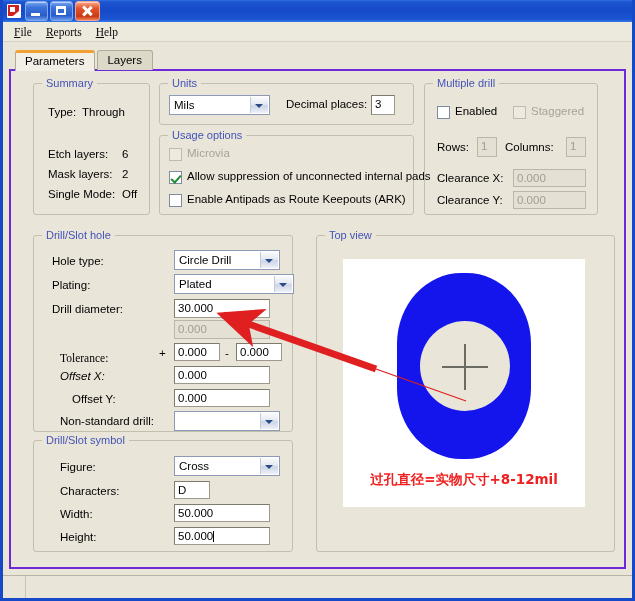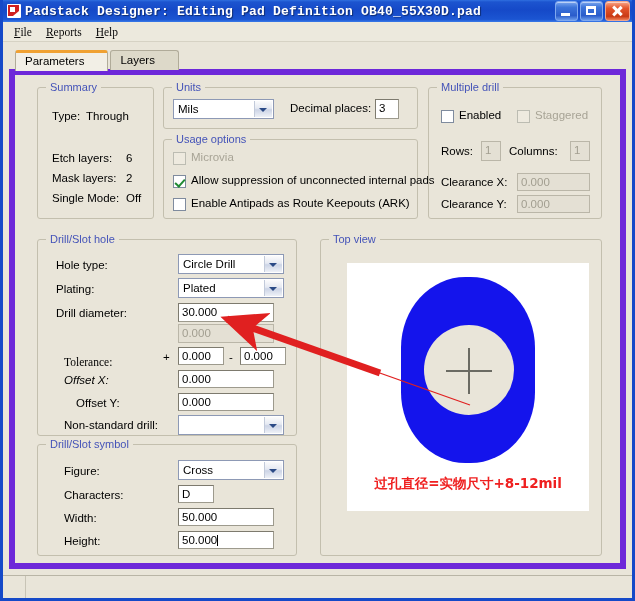--- a/index.html
+++ b/index.html
@@ -73,33 +73,33 @@
     font-size:11.5px;color:#0a0a0a;padding:1px 8px 1px 6px;
     font-family:"Liberation Serif",serif;
     text-align:right;
   }
   .menuitem u{text-decoration:underline;}
   
   .client{flex:1 1 auto;position:relative;background:#e9e5d9;padding:7px 6px 0 6px;box-sizing:border-box;}
   .tabstrip{display:flex;align-items:flex-end;height:21px;padding-left:6px;position:relative;z-index:3;}
   .tab{
     font-size:11.5px;color:#000;
-    padding:3px 23px 3px 9px;
+    padding:3px 10px 3px 9px;
     border:1px solid #b0ab99;border-bottom:none;
     background:#ddd9c9;
     border-radius:3px 3px 0 0;margin-right:2px;line-height:13px;
   }
   .tab.active{
     background:#f2efe6;border-top:3px solid #f0a132;
     padding-top:2px;position:relative;top:1px;
     border-left-color:#b0ab99;border-right-color:#b0ab99;
   }
   .tabpanel{
     position:absolute;left:6px;right:6px;top:27px;bottom:6px;
-    border:6px solid #6d28d9;background:#e9e5d9;
+    border:2px solid #6d28d9;background:#e9e5d9;
   }
   
   .grp{position:absolute;border:1px solid #c3bfae;border-radius:3px;}
   .grp>.lg{
     position:absolute;top:-7px;left:8px;background:#e9e5d9;padding:0 4px;
     font-size:11px;color:#4453b8;white-space:nowrap;line-height:12px;
   }
   .lbl{position:absolute;font-size:11.5px;color:#000;white-space:nowrap;}
   .lbl.dim{color:#a8a496;}
   
@@ -160,21 +160,20 @@
   .sb-cell{width:22px;border-right:1px solid #c8c4b6;}
   .sb-main{flex:1 1 auto;}
 </style>
 </head>
 <body>
 
 <div class="window">
 
   <div class="titlebar">
     <div class="title-icon"></div>
-    <div class="title-text">Padstack Designer: Editing Pad Definition OB40_55X30D.pad</div>
     <div class="winbtns">
       <div class="wbtn min">
           <span class="gl"></span>
         </div>
       <div class="wbtn max">
           <span class="gl"></span>
         </div>
       <div class="wbtn close">
           <span class="gl"></span>
         </div>
@@ -245,21 +244,21 @@
       </div>
 
       <div class="grp" style="left:22px;top:164px;width:258px;height:195px;">
         <div class="lg">Drill/Slot hole</div>
         <div class="lbl" style="left:18px;top:19px;text-align:right;">Hole type:</div>
         <div class="combo" style="left:140px;top:14px;width:106px;">
           <span>Circle Drill</span>
           <span class="arw"></span>
         </div>
         <div class="lbl" style="left:18px;top:43px;">Plating:</div>
-        <div class="combo" style="left:140px;top:38px;width:106px;">
+        <div class="combo" style="left:140px;top:38px;width:120px;">
           <span>Plated</span>
           <span class="arw"></span>
         </div>
         <div class="lbl" style="left:18px;top:67px;">Drill diameter:</div>
         <div class="fld" style="left:140px;top:63px;width:96px;height:19px;">30.000</div>
         <div class="fld dis" style="left:140px;top:84px;width:96px;height:19px;">0.000</div>
         <div class="lbl" style="left:26px;top:116px;font-family:Liberation Serif, serif;">Tolerance:</div>
         <div class="lbl" style="left:125px;top:111px;">+</div>
         <div class="fld" style="left:140px;top:107px;width:46px;">0.000</div>
         <div class="lbl" style="left:191px;top:111px;">-</div>
@@ -283,21 +282,21 @@
           <span class="arw"></span>
         </div>
         <div class="lbl" style="left:26px;top:44px;">Characters:</div>
         <div class="fld" style="left:140px;top:40px;width:36px;">D</div>
         <div class="lbl" style="left:26px;top:67px;">Width:</div>
         <div class="fld" style="left:140px;top:63px;width:96px;">50.000</div>
         <div class="lbl" style="left:26px;top:90px;">Height:</div>
         <div class="fld caret" style="left:140px;top:86px;width:96px;">50.000</div>
       </div>
 
-      <div class="grp" style="left:305px;top:164px;width:280px;height:315px;">
+      <div class="grp" style="left:305px;top:164px;width:280px;height:315px;padding-left:17px;">
         <div class="lg">Top view</div>
         <div class="canvas" style="left:26px;top:23px;width:242px;height:248px;">
           <div class="padshape" style="left:54px;top:14px;width:134px;height:186px;"></div>
           <div class="hole" style="left:77px;top:62px;width:90px;height:90px;"></div>
           <div class="cross-v" style="left:121px;top:85px;width:2px;height:46px;"></div>
           <div class="cross-h" style="left:99px;top:107px;width:46px;height:2px;"></div>
           <div class="cnote" style="left:0;right:0;top:212px;">过孔直径=实物尺寸+8-12mil</div>
         </div>
       </div>
 

